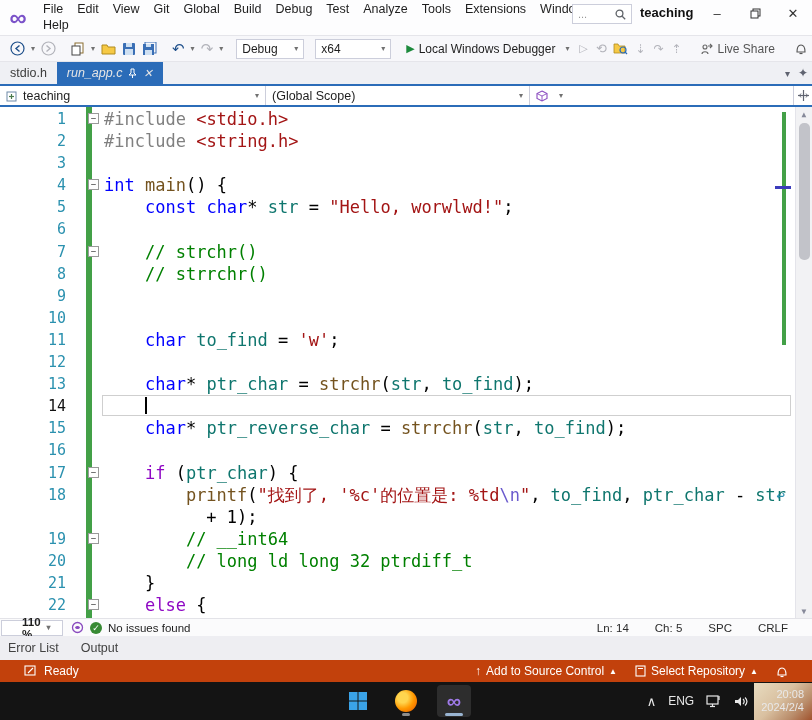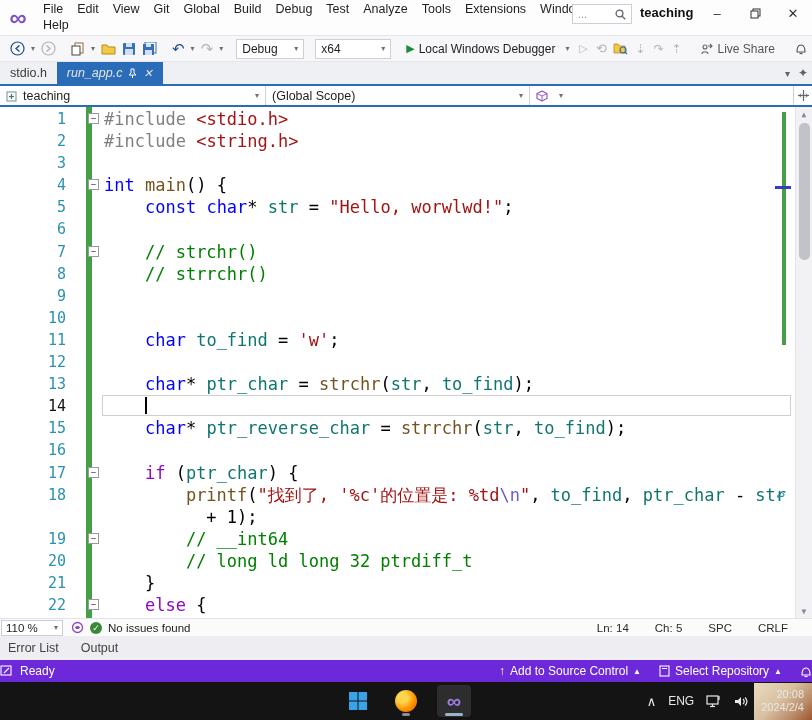--- a/index.html
+++ b/index.html
@@ -64,30 +64,30 @@
   
   .vscroll { position:absolute; right:0; top:0; bottom:0; width:17px; background:#f2f2f4; border-left:1px solid #e4e4ea; }
   .sarrow { position:absolute; left:0; right:0; height:14px; display:flex; align-items:center; justify-content:center; color:#868999; font-size:8px; }
   .sarrow.up { top:0; } .sarrow.down { bottom:0; }
   .sthumb { position:absolute; left:3px; width:11px; top:16px; height:137px; background:#c2c3c9; border-radius:5px; }
   .sb-green { position:absolute; right:26px; top:5px; height:233px; width:4px; background:#43a047; }
   .sb-caretmark { position:absolute; right:21px; top:79px; width:16px; height:3px; background:#3b3bbb; }
 
   
   .edstatus { height:18px; background:#fbfbfc; border-top:1px solid #e3e3e8; display:flex; align-items:center; font-size:11.5px; color:#1e1e1e; flex:0 0 auto; }
-  .zoombox { width:62px; height:16px; background:#fff; border:1px solid #cccedb; display:flex; align-items:center; justify-content:space-between; padding:0 4px; margin-left:1px; }
+  .zoombox { width:62px; height:16px; background:#fff; border:1px solid #cccedb; display:flex; align-items:center; justify-content:space-between; padding:0 20px; margin-left:1px;font-weight:bold; }
   .health { margin-left:8px; display:flex; align-items:center; gap:6px; }
   .okcheck { width:12px; height:12px; border-radius:50%; background:#388a34; color:#fff; font-size:9px; line-height:12px; text-align:center; }
   .edstatus .right { margin-left:auto; display:flex; gap:26px; padding-right:24px; color:#2b2b2b; }
 
   
   .paneltabs { height:24px; background:#eeeef2; display:flex; align-items:center; gap:22px; padding-left:8px; font-size:12.5px; color:#424242; flex:0 0 auto; }
 
   
-  .statusbar { height:22px; background:#6d28d9; color:#fff; display:flex; align-items:center; font-size:12px; padding:0 0; flex:0 0 auto; }
+  .statusbar { height:22px; background:#c2410c; color:#fff; display:flex; align-items:center; font-size:12px; padding:0 24px; flex:0 0 auto; }
   .statusbar .left { display:flex; align-items:center; gap:7px; }
   .statusbar .right { margin-left:auto; display:flex; align-items:center; gap:18px; }
   .sbitem { display:flex; align-items:center; gap:5px; }
   .upmark { font-size:12px; } .smallcaret { font-size:8px; }
 
   
   .taskbar { height:38px; background:#141414; position:relative; flex:0 0 auto; }
   .tb-center { position:absolute; left:0; right:0; top:0; bottom:0; display:flex; align-items:center; justify-content:center; gap:14px; }
   .tb-app { width:34px; height:32px; display:flex; align-items:center; justify-content:center; position:relative; border-radius:4px; }
   .tb-app .ind { position:absolute; bottom:1px; left:50%; transform:translateX(-50%); height:3px; border-radius:2px; background:#8d8d8d; width:8px; }

